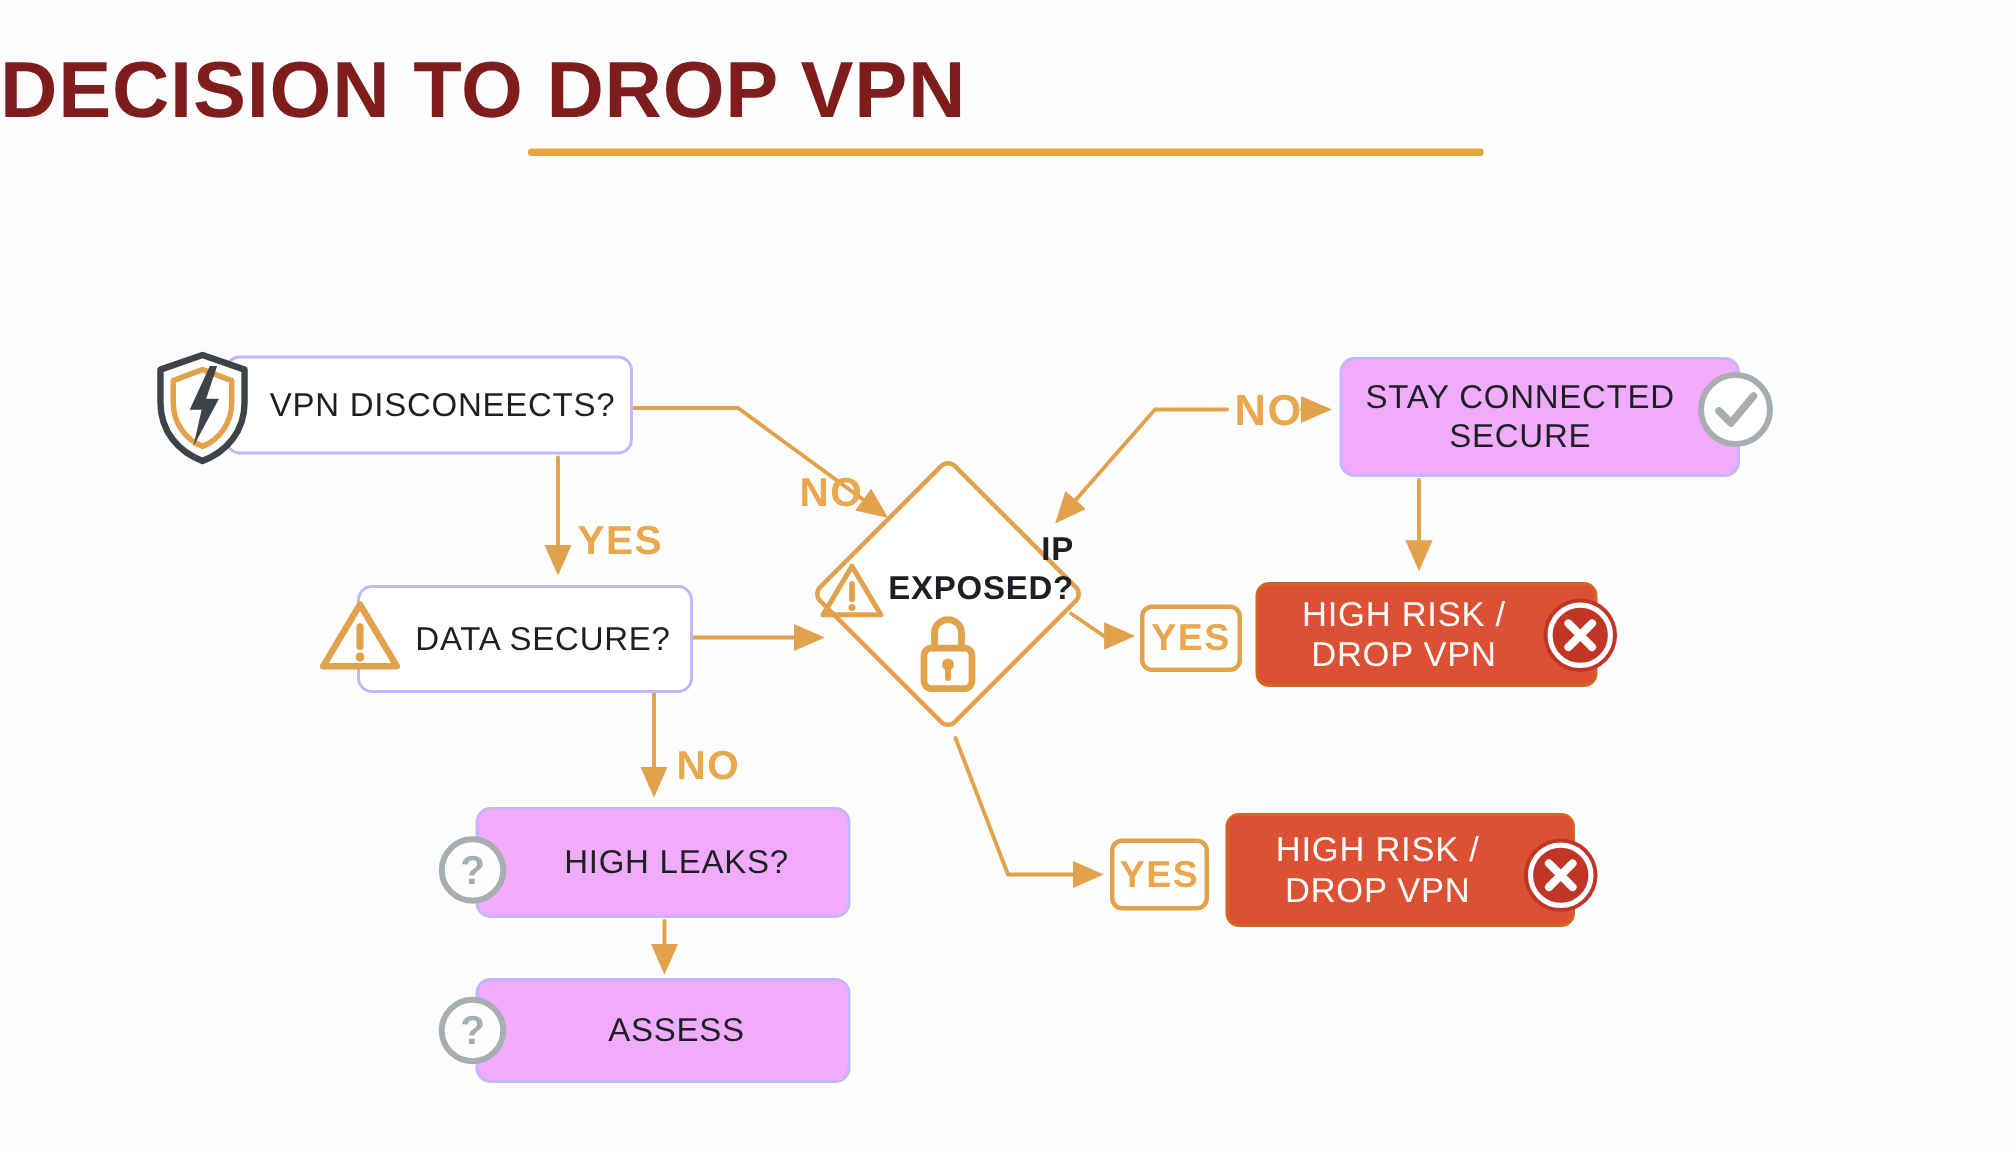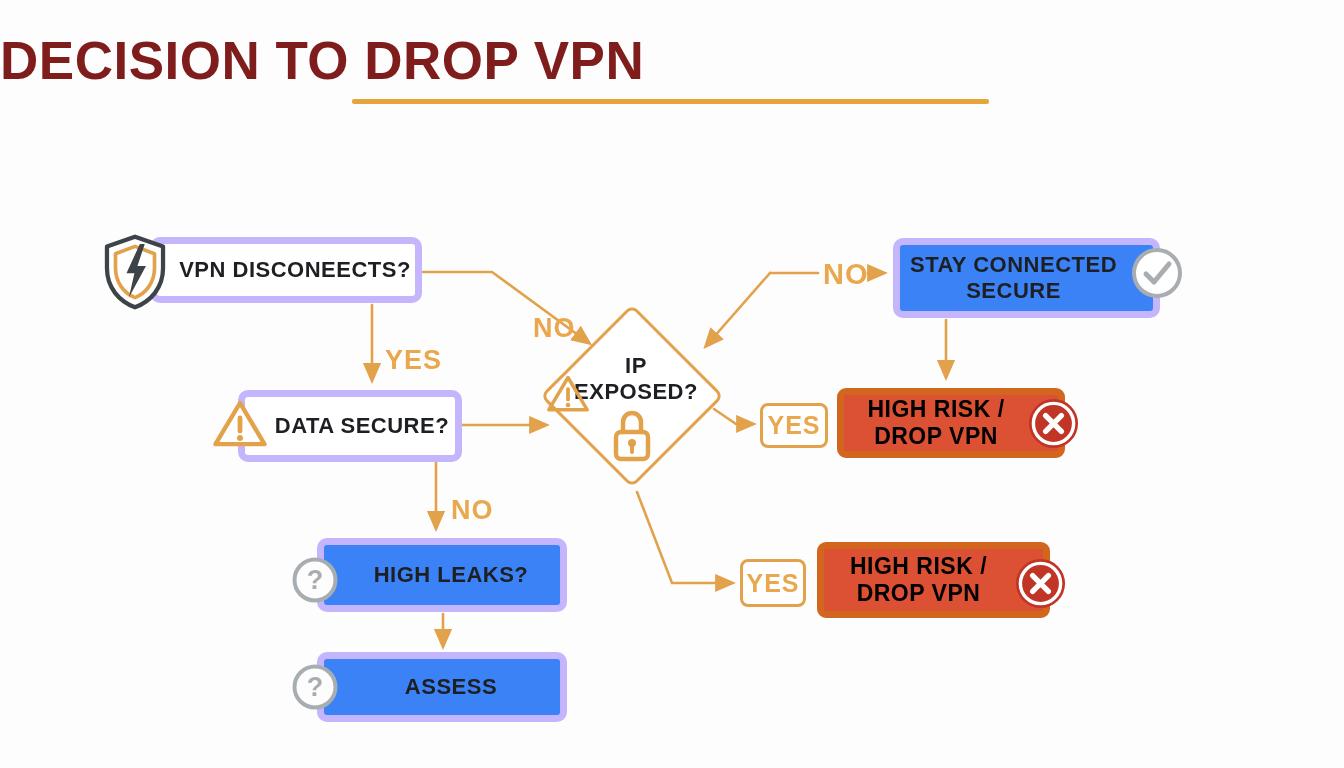--- a/index.html
+++ b/index.html
@@ -14,41 +14,41 @@
     letter-spacing:0.5px;
   }
   .title-underline{
     position:absolute;left:352px;top:99px;width:637px;height:5px;
     background:#E8A43C;border-radius:2px;
   }
   .overlay{position:absolute;left:0;top:0;}
   .edge{stroke:#E2A24B;stroke-width:2.6;fill:none;stroke-linecap:round;}
   .node{
     position:absolute;display:flex;flex-direction:column;align-items:center;justify-content:center;
-    border:7px solid #c4b5fd;border-radius:10px;background:#ffffff;
-    color:#1d1f22;font-weight:bold;text-align:center;letter-spacing:0.5px;
+    border:2px solid #c4b5fd;border-radius:10px;background:#ffffff;
+    color:#1d1f22;font-weight:normal;text-align:center;letter-spacing:0.5px;
     box-sizing:border-box;line-height:1.18;
   }
-  .node.gray{background:#3b82f6;}
-  .node.red{background:#DC5033;border-color:#D2661F;color:#000000;border-radius:9px;text-align:right;}
+  .node.gray{background:#f0abfc;}
+  .node.red{background:#DC5033;border-color:#D2661F;color:#ffffff;border-radius:9px;text-align:right;}
   .vpn{left:150px;top:237px;width:272px;height:66px;font-size:22px;padding-left:18px;}
   .dataexposed{left:238px;top:390px;width:224px;height:72px;font-size:22px;padding-left:24px;}
   .stay{left:893px;top:238px;width:267px;height:80px;font-size:22px;padding-right:26px;}
   .risk1{left:837px;top:388px;width:228px;height:70px;font-size:23px;padding-right:30px;}
   .risk2{left:817px;top:542px;width:233px;height:76px;font-size:23px;padding-right:30px;}
   .dataleaks{left:317px;top:538px;width:250px;height:74px;font-size:22px;padding-left:18px;}
   .assess{left:317px;top:652px;width:250px;height:70px;font-size:22px;padding-left:18px;}
   .diamond{
     position:absolute;left:567px;top:331px;width:130px;height:130px;
     transform:rotate(45deg);border:3px solid #E2A24B;border-radius:8px;background:#ffffff;
     box-sizing:border-box;
   }
   .diamond-text{
     position:absolute;left:556px;top:353px;width:160px;
-    text-align:center;font-size:22px;font-weight:bold;color:#1d1f22;line-height:1.2;letter-spacing:0.5px;
+    text-align:right;font-size:22px;font-weight:bold;color:#1d1f22;line-height:1.2;letter-spacing:0.5px;
   }
   .edge-label{
     position:absolute;color:#E9A84E;font-weight:bold;font-size:27px;letter-spacing:1px;
   }
   .yes-box{
     position:absolute;display:flex;align-items:center;justify-content:center;
     border:3px solid #E2A24B;border-radius:8px;background:#ffffff;
     color:#E9A84E;font-weight:bold;font-size:25px;letter-spacing:1px;box-sizing:border-box;
   }
   .yes1{left:760px;top:403px;width:68px;height:45px;}

